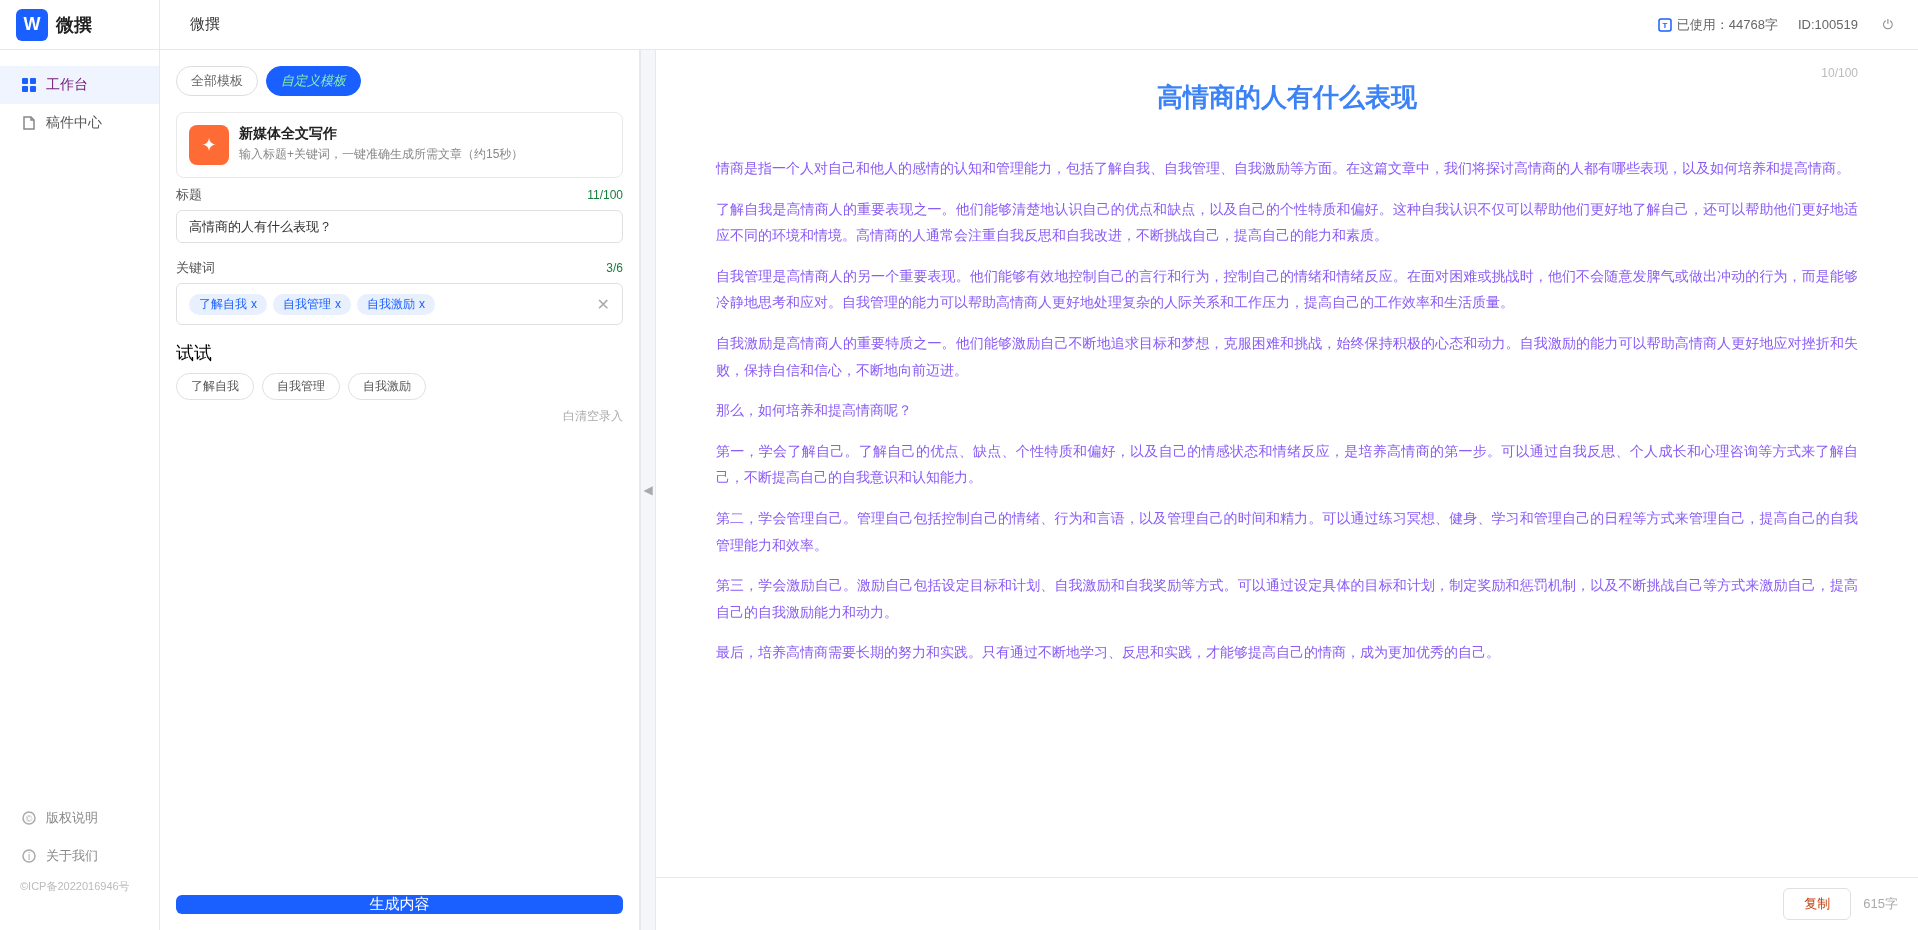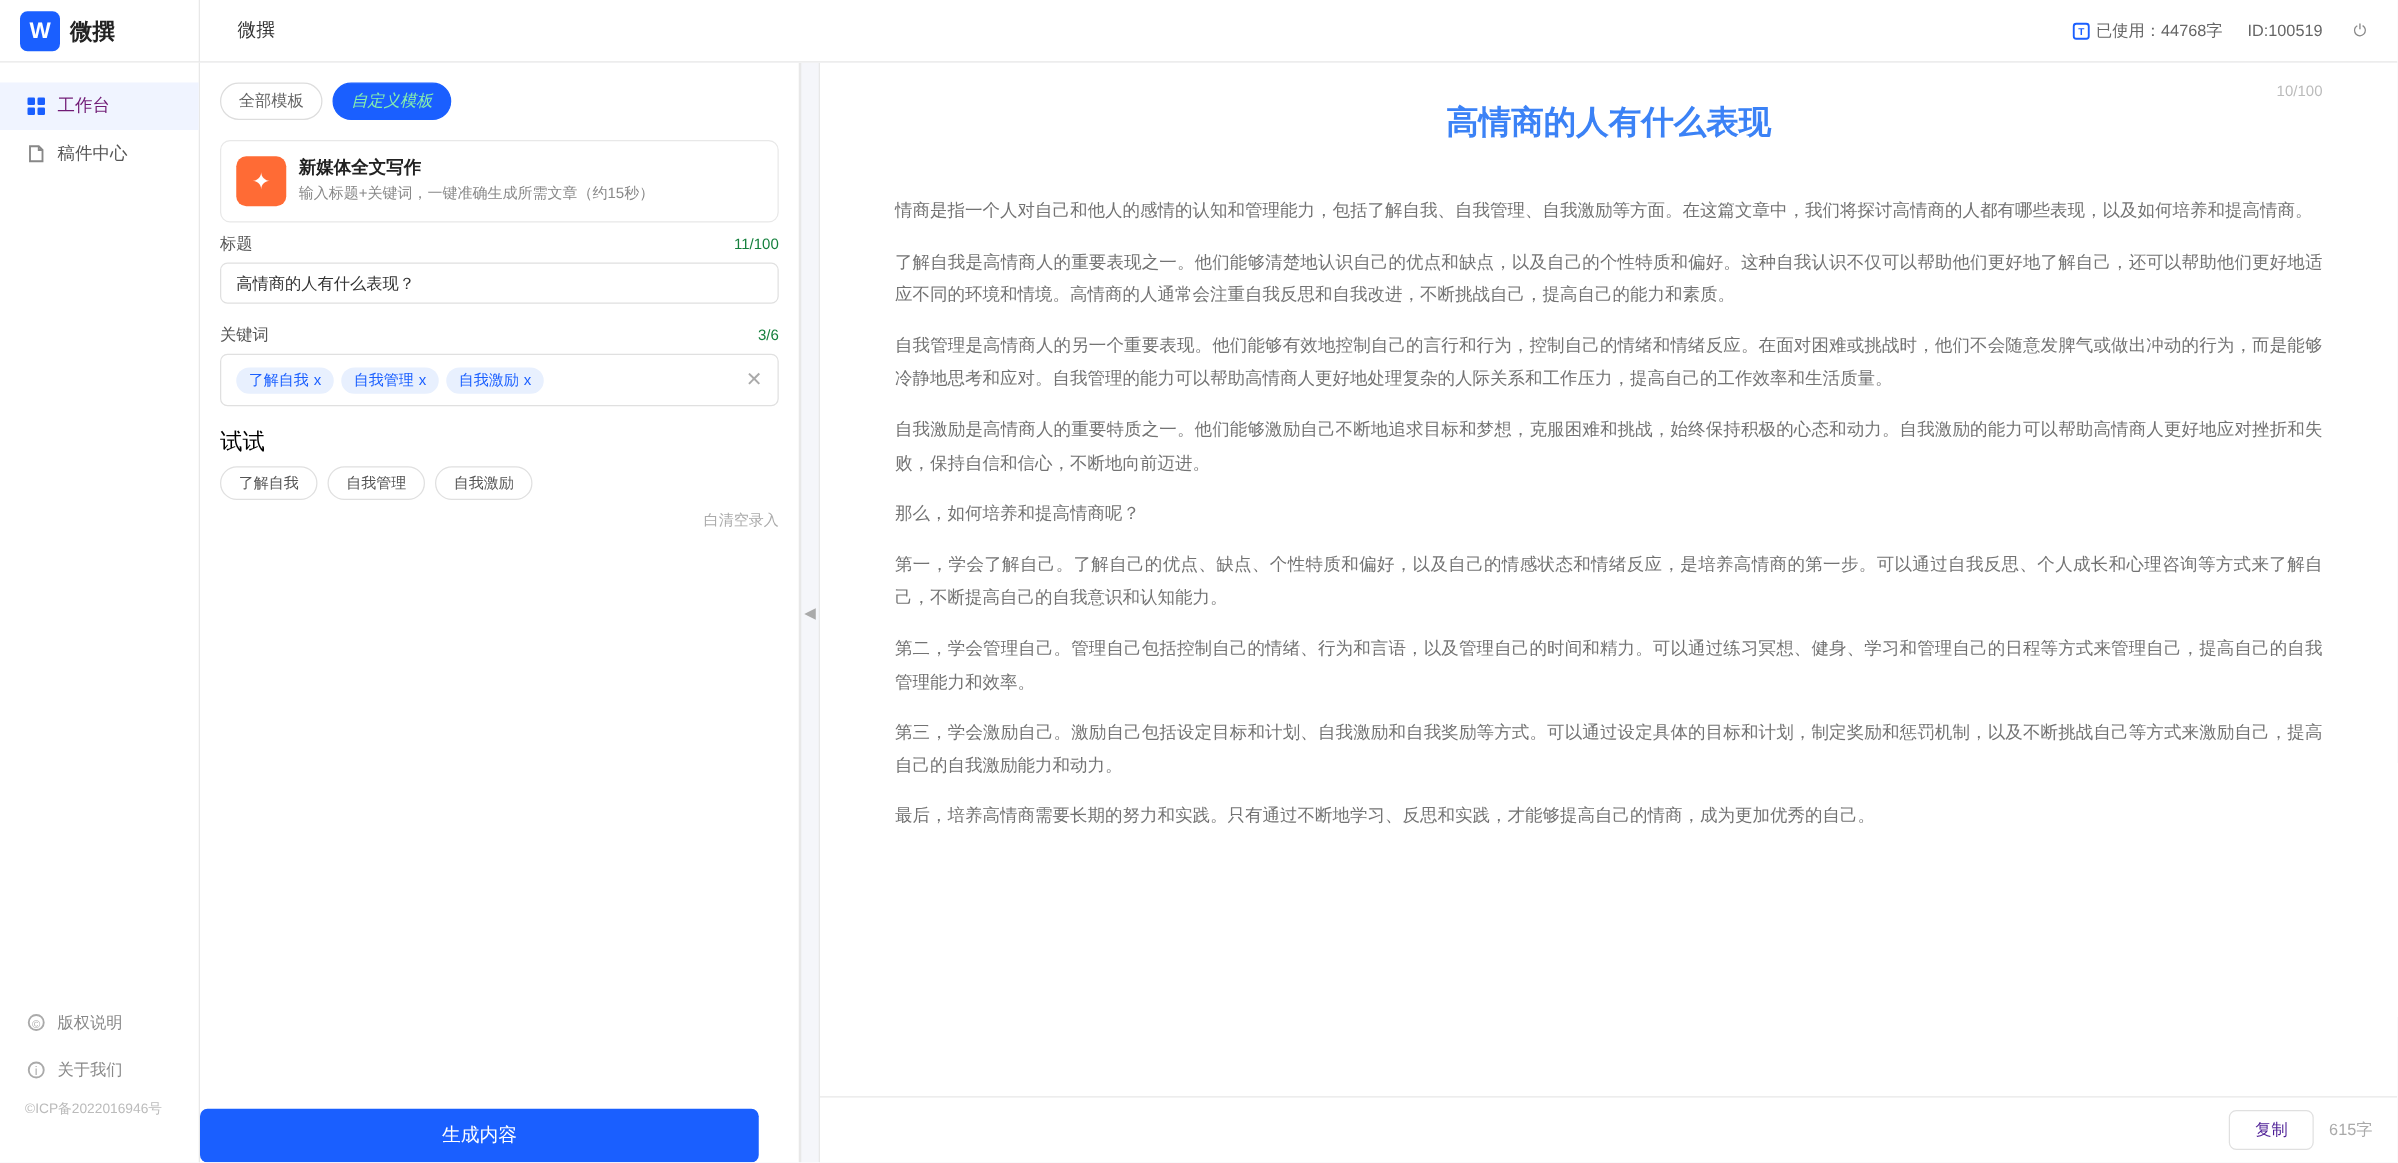--- a/index.html
+++ b/index.html
@@ -289,21 +289,21 @@
       font-size: 12px;
       color: #aaa;
       text-align: right;
       cursor: pointer;
     }
 
     
     .generate-btn {
       display: block;
       width: calc(100% - 32px);
-      padding: 12px;
+      margin: 16px;
       background: #1a5fff;
       color: #fff;
       border: none;
       border-radius: 6px;
       font-size: 15px;
       cursor: pointer;
       text-align: center;
     }
 
     
@@ -348,21 +348,21 @@
     }
     .article-title {
       font-size: 26px;
       font-weight: 700;
       color: #3b82f6;
       text-align: center;
       margin-bottom: 40px;
     }
     .article-body {
       font-size: 14px;
-      color: #737373;
+      color: #8b5cf6;
       line-height: 1.9;
     }
     .article-body p {
       margin-bottom: 14px;
       text-align: justify;
     }
 
     
     .bottom-bar {
       border-top: 1px solid #e8e8e8;
@@ -371,21 +371,21 @@
       justify-content: flex-end;
       padding: 10px 20px;
       gap: 12px;
     }
     .copy-btn {
       border: 1px solid #e0e0e0;
       border-radius: 6px;
       padding: 6px 20px;
       background: #fff;
       font-size: 13px;
-      color: #4c1d95;
+      color: #c2410c;
       cursor: pointer;
     }
     .word-count {
       font-size: 13px;
       color: #aaa;
     }
 
     
     .power-icon {
       width: 20px;

